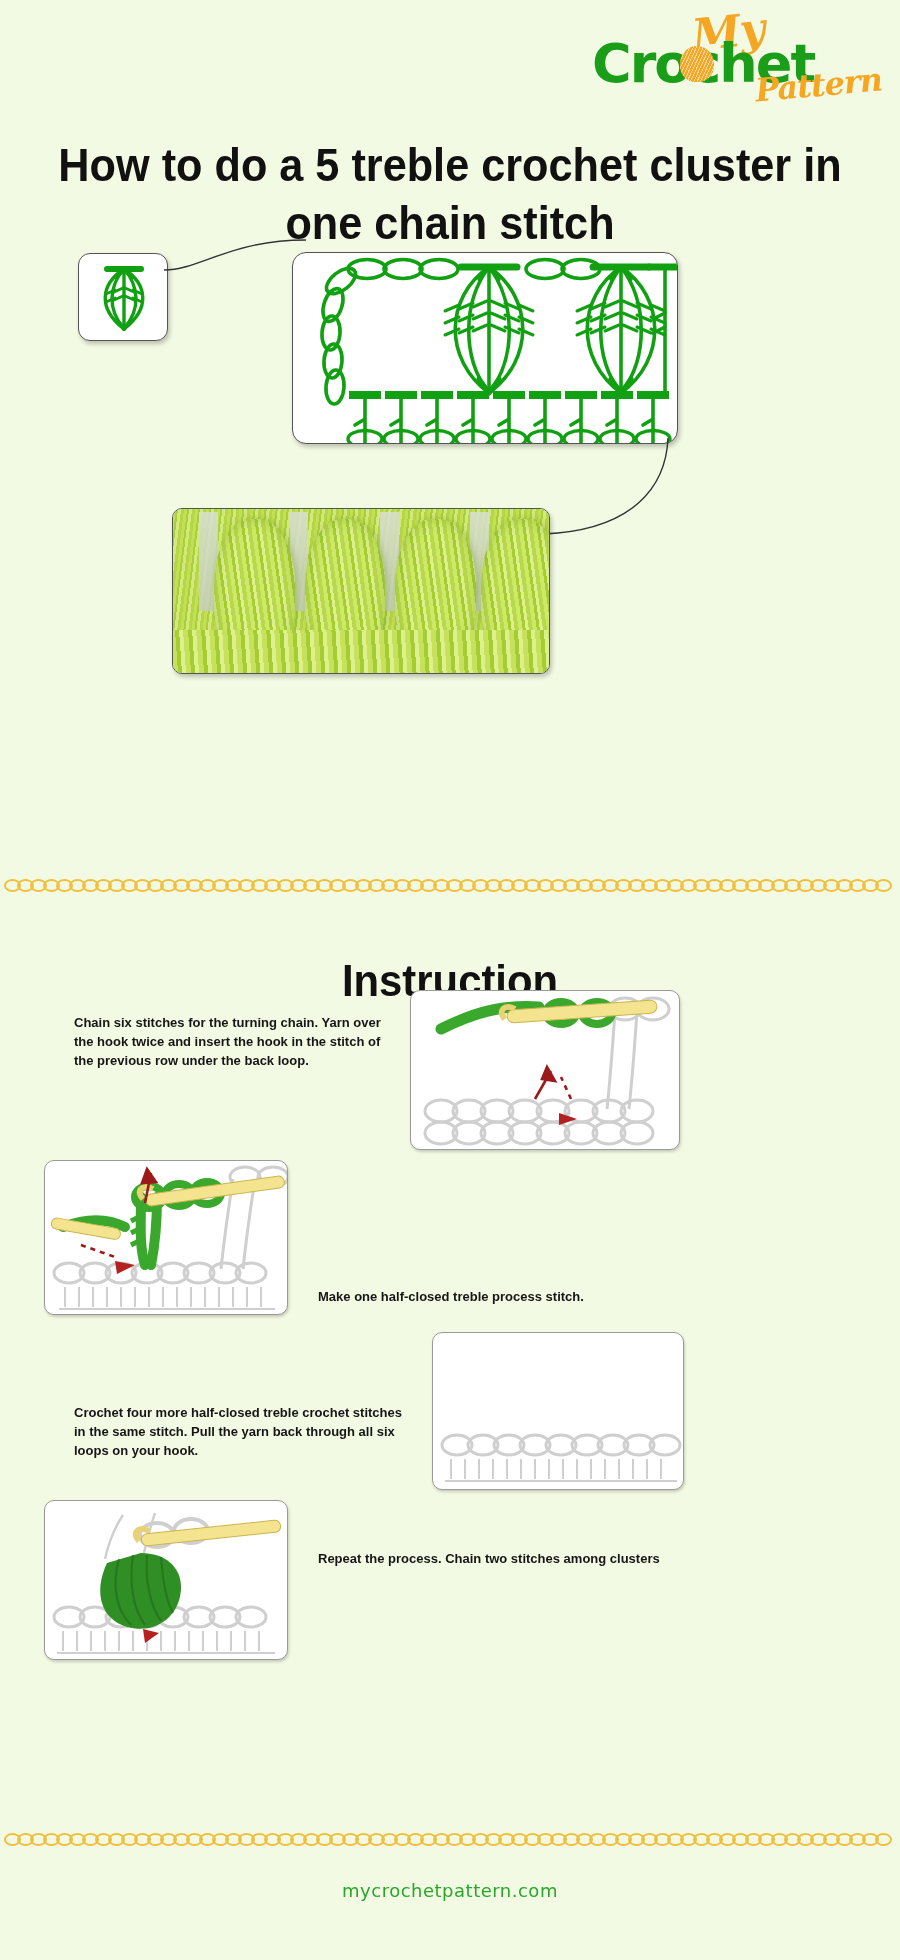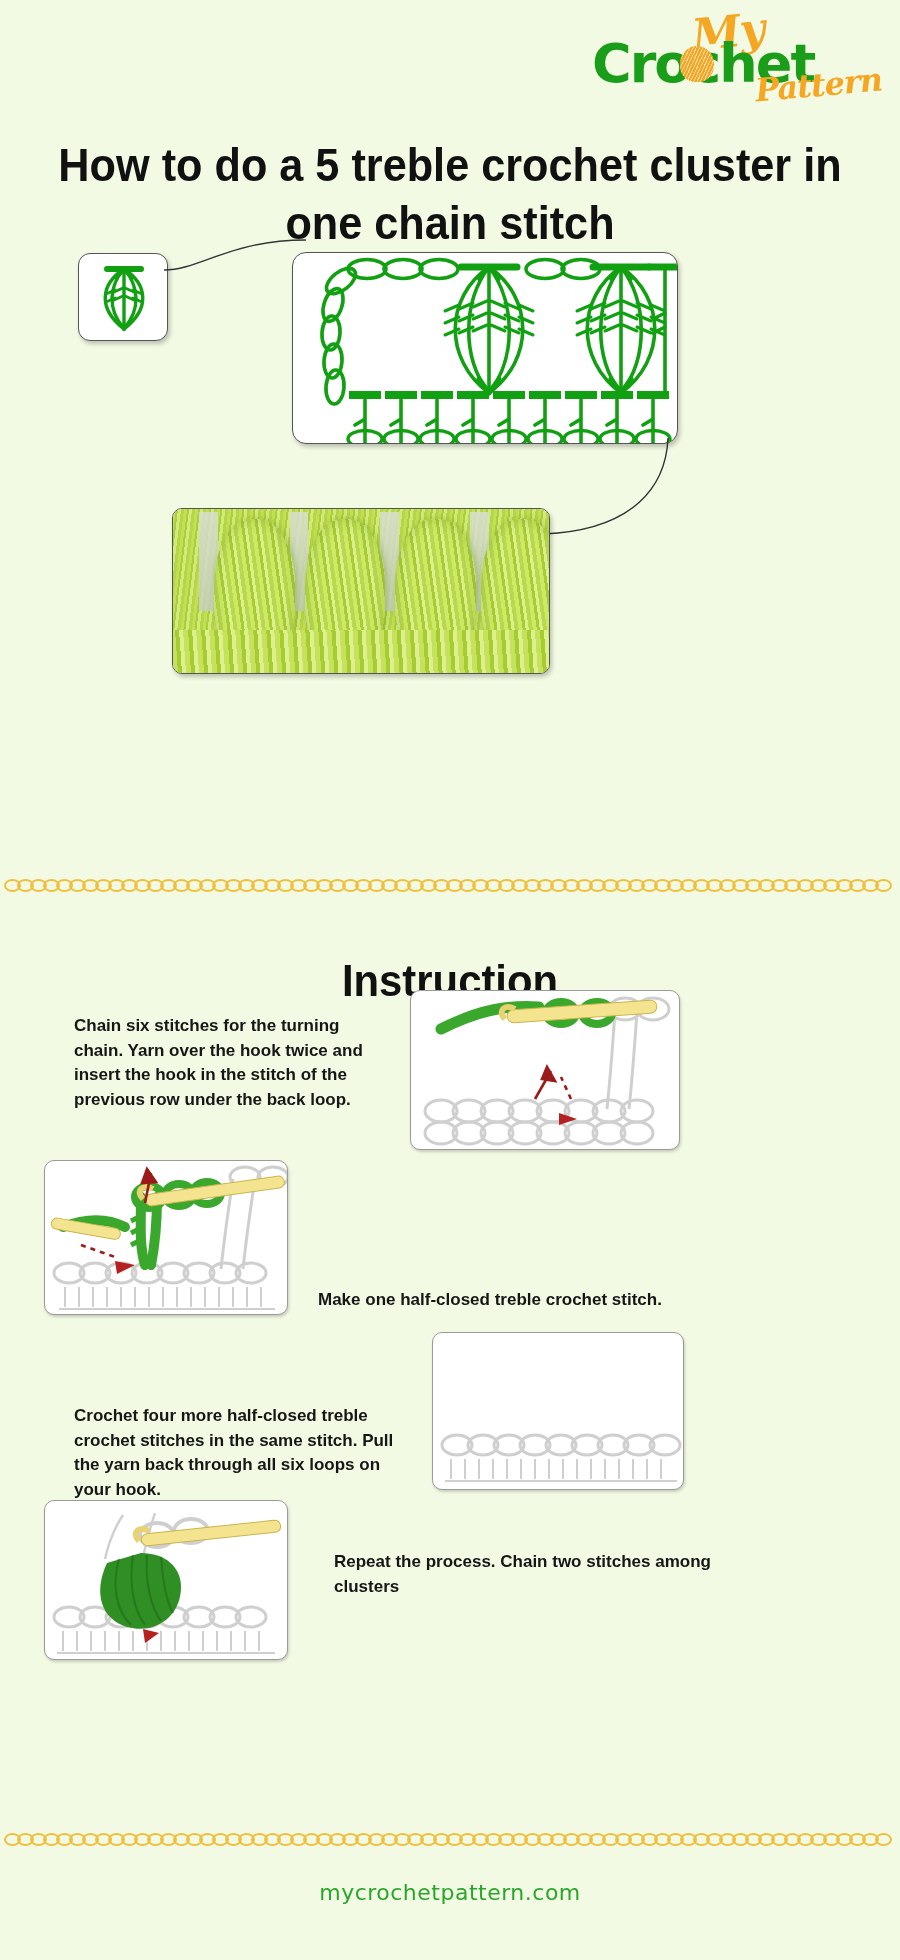--- a/index.html
+++ b/index.html
@@ -126,38 +126,38 @@
     text-align: center;
     font-family: "Liberation Sans Narrow","Liberation Sans", sans-serif;
     font-weight: bold; font-size: 45px; color: #111;
     transform: scaleX(0.93);
   }
 
   
   .step-text {
     position: absolute;
     font-family: "Liberation Sans", sans-serif;
-    font-weight: bold; font-size: 17px;
+    font-weight: bold; font-size: 13px;
     line-height: 1.45; color: #161616;
   }
   .step-img {
     position: absolute;
     background: #fff;
     border: 1px solid #9a9a9a;
     border-radius: 10px;
     box-shadow: 1px 2px 3px rgba(0,0,0,.18);
     overflow: hidden;
   }
 
   
   #footer {
     position: absolute; top: 1880px; left: 0; width: 900px;
     text-align: center;
     font-family: "DejaVu Sans", sans-serif;
-    font-size: 22px; color: #2aa72a; letter-spacing: .5px;
+    font-size: 18px; color: #2aa72a; letter-spacing: .5px;
   }
 </style>
 </head>
 <body>
 
 <div id="page">
 
   <div id="logo">
     <div class="logo-my">My</div>
     <div class="logo-crochet">Crochet</div>
@@ -488,21 +488,21 @@
         <path d="M100 42 L106 12" fill="none"></path>
         <path d="M102 8 l9 13 l-14 1 z"></path>
         <path d="M36 84 L70 96" fill="none" stroke-dasharray="5 5"></path>
       </g>
       <g fill="#b52020">
         <path d="M70 100 l20 4 l-18 9 z"></path>
       </g>
     </svg>
   </div>
 
-  <div class="step-text" style="left:318px; top:1288px; width:420px;">Make one half-closed treble crochet stitch.</div>
+  <div class="step-text" style="left:318px; top:1288px; width:420px;">Make one half-closed treble process stitch.</div>
 
   <div class="step-text" style="left:74px; top:1404px; width:336px;">Crochet four more half-closed treble crochet stitches in the same stitch. Pull the yarn back through all six loops on your hook.</div>
 
   <div class="step-img" style="left:432px; top:1332px; width:252px; height:158px;">
     <svg width="252" height="158" viewBox="0 0 252 158">
       <g stroke="#cfcfcf" fill="none" stroke-width="3">
         <ellipse cx="24" cy="112" rx="15" ry="10"></ellipse>
           <ellipse cx="50" cy="112" rx="15" ry="10"></ellipse>
         <ellipse cx="76" cy="112" rx="15" ry="10"></ellipse>
           <ellipse cx="102" cy="112" rx="15" ry="10"></ellipse>
@@ -593,21 +593,21 @@
       <g>
         <rect x="96" y="26" width="140" height="12" rx="6" fill="#f5e48f" stroke="#cbb44e" transform="rotate(-6 166 32)"></rect>
         <path d="M104 30 C94 24 86 32 94 40" stroke="#e8d271" stroke-width="6" fill="none"></path>
       </g>
       <g fill="#b52020">
         <path d="M98 128 l16 4 l-14 10 z"></path>
       </g>
     </svg>
   </div>
 
-  <div class="step-text" style="left:318px; top:1550px; width:400px;margin-left:16px;">Repeat the process. Chain two stitches among clusters</div>
+  <div class="step-text" style="left:318px; top:1550px; width:400px;">Repeat the process. Chain two stitches among clusters</div>
 
   <div class="chain-divider" style="top:1828px;">
     <div class="link"></div>
       <div class="link"></div>
       <div class="link"></div>
       <div class="link"></div>
     <div class="link"></div>
       <div class="link"></div>
       <div class="link"></div>
       <div class="link"></div>

